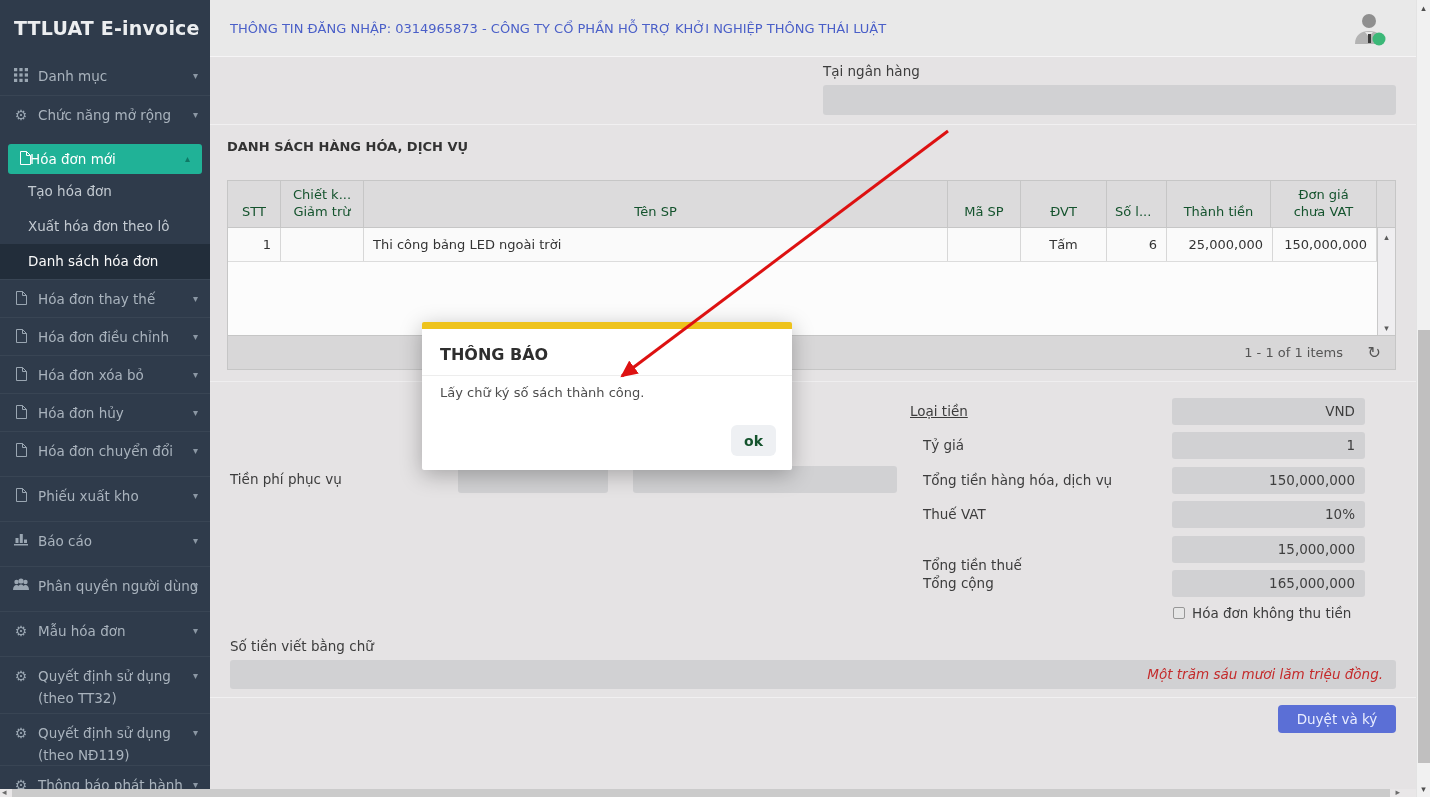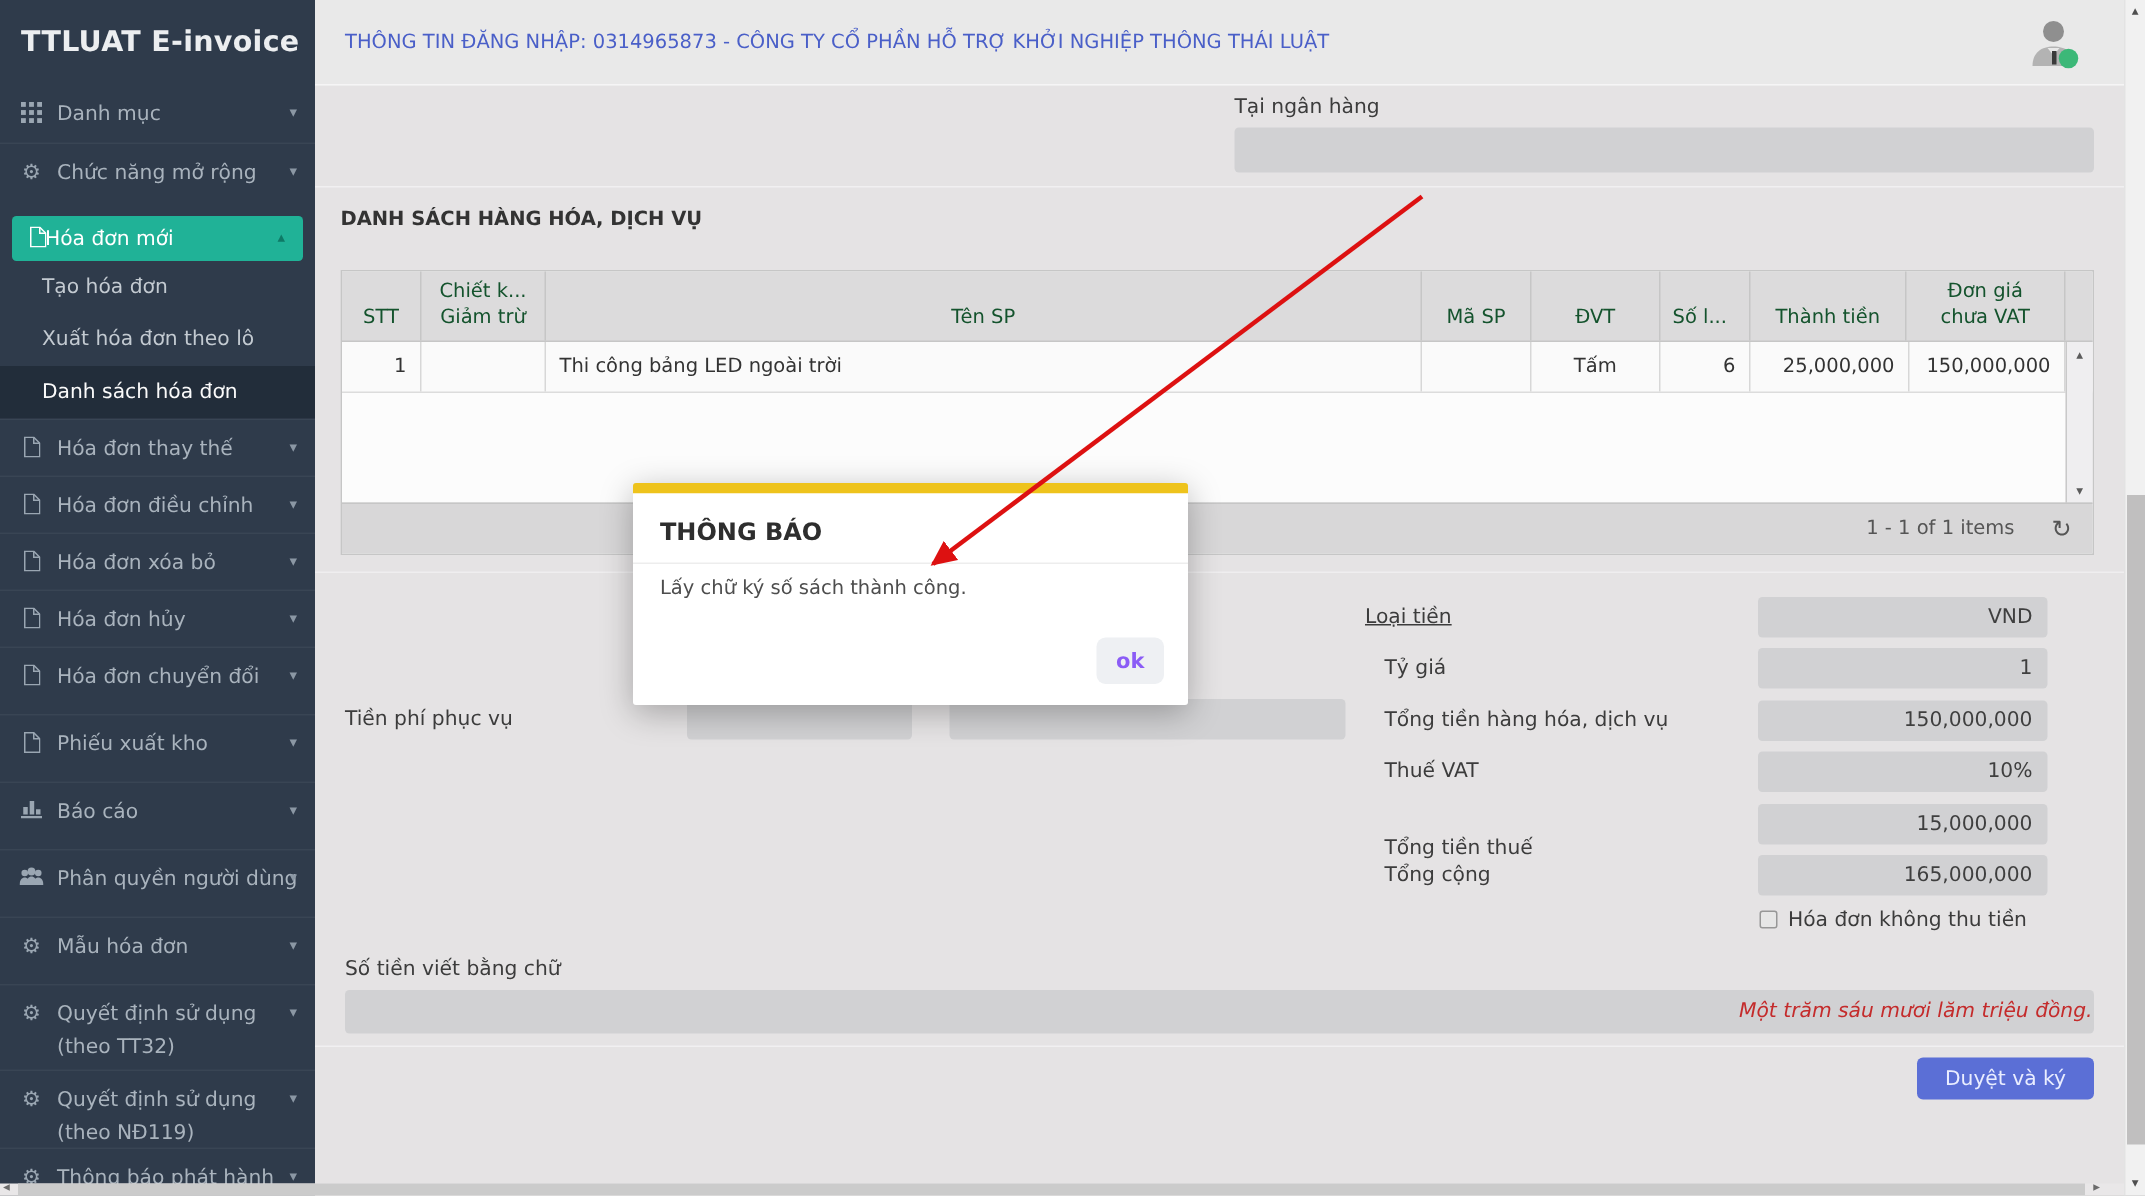--- a/index.html
+++ b/index.html
@@ -56,30 +56,30 @@
   .refresh { position:absolute; right:14px; top:0; line-height:33px; font-size:16px; color:#555; cursor:pointer; }
 
   .sep-line { position:absolute; left:0; top:381px; width:100%; height:1px; background:#efeeef; }
 
   .t-label { height:27px; line-height:27px; }
   .t-field { left:962px; width:193px; height:27px; line-height:26px; }
   .checkbox { position:absolute; left:963px; top:607px; width:12px; height:12px; background:#e6e6e6; border:1px solid #979797; border-radius:2px; cursor:pointer; }
   .cb-label { left:982px; top:605px; }
 
   .words-field { left:20px; top:660px; width:1166px; height:29px; line-height:28px; }
-  .words-field .v { font-style:italic; color:#c42b2b; padding-right:1px; }
+  .words-field .v { font-style:italic; color:#c42b2b; padding-right:13px; }
   .bottom-line { position:absolute; left:0; top:697px; width:100%; height:1px; background:#f1f0f1; }
   .sign-btn { position:absolute; right:20px; top:705px; width:118px; height:28px; background:#5b6fd6; color:#e9edff; border:none; border-radius:4px; font-size:13.5px; font-family:inherit; cursor:pointer; }
 
   
   .modal { position:absolute; left:422px; top:322px; width:370px; height:148px; background:#fff; border-top:7px solid #eec31c; border-radius:2px; box-shadow:0 5px 22px rgba(0,0,0,.28); z-index:40; }
   .m-title { position:absolute; left:18px; top:16px; font-size:16px; font-weight:bold; color:#2e2e2e; }
   .m-line { position:absolute; left:0; top:46px; width:100%; height:1px; background:#ededed; }
   .m-msg { position:absolute; left:18px; top:56px; font-size:13px; color:#4d4d4d; }
-  .m-ok { position:absolute; right:16px; bottom:14px; width:45px; height:31px; background:#eef0f3; border:none; border-radius:6px; font-size:14px; font-weight:bold; color:#8b5cf6; font-family:inherit; cursor:pointer; }
+  .m-ok { position:absolute; right:16px; bottom:14px; width:45px; height:31px; background:#eef0f3; border:none; border-radius:6px; font-size:14px; font-weight:bold; color:#14532d; font-family:inherit; cursor:pointer; }
 
   
   .arrow-svg { position:absolute; left:0; top:0; width:1430px; height:797px; pointer-events:none; z-index:50; }
 
   
   .vscroll { position:absolute; right:0; top:0; width:14px; height:797px; background:#f1f1f1; border-left:1px solid #e3e3e3; z-index:60; }
   .vscroll .arr { position:absolute; left:0; width:13px; text-align:center; font-size:9px; color:#4f4f4f; cursor:pointer; }
   .v-thumb { position:absolute; left:1px; top:330px; width:12px; height:433px; background:#c0bfbf; cursor:pointer; }
   .hscroll { position:absolute; left:0; bottom:0; width:1416px; height:8px; background:#e9e7e8; z-index:61; }
   .h-thumb { position:absolute; left:12px; top:0; width:1378px; height:8px; background:#cbcbcb; cursor:pointer; }

